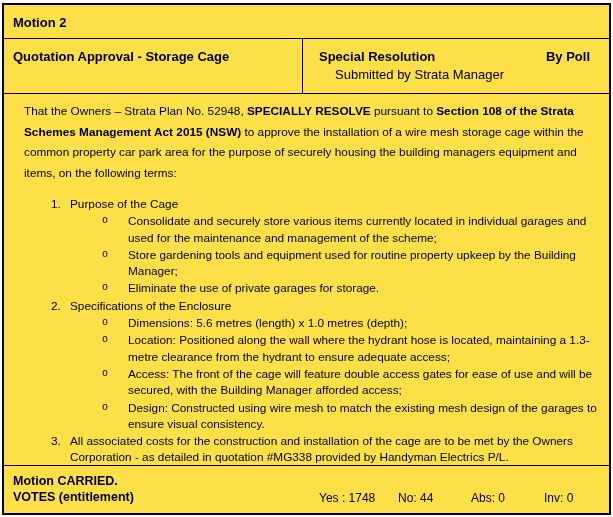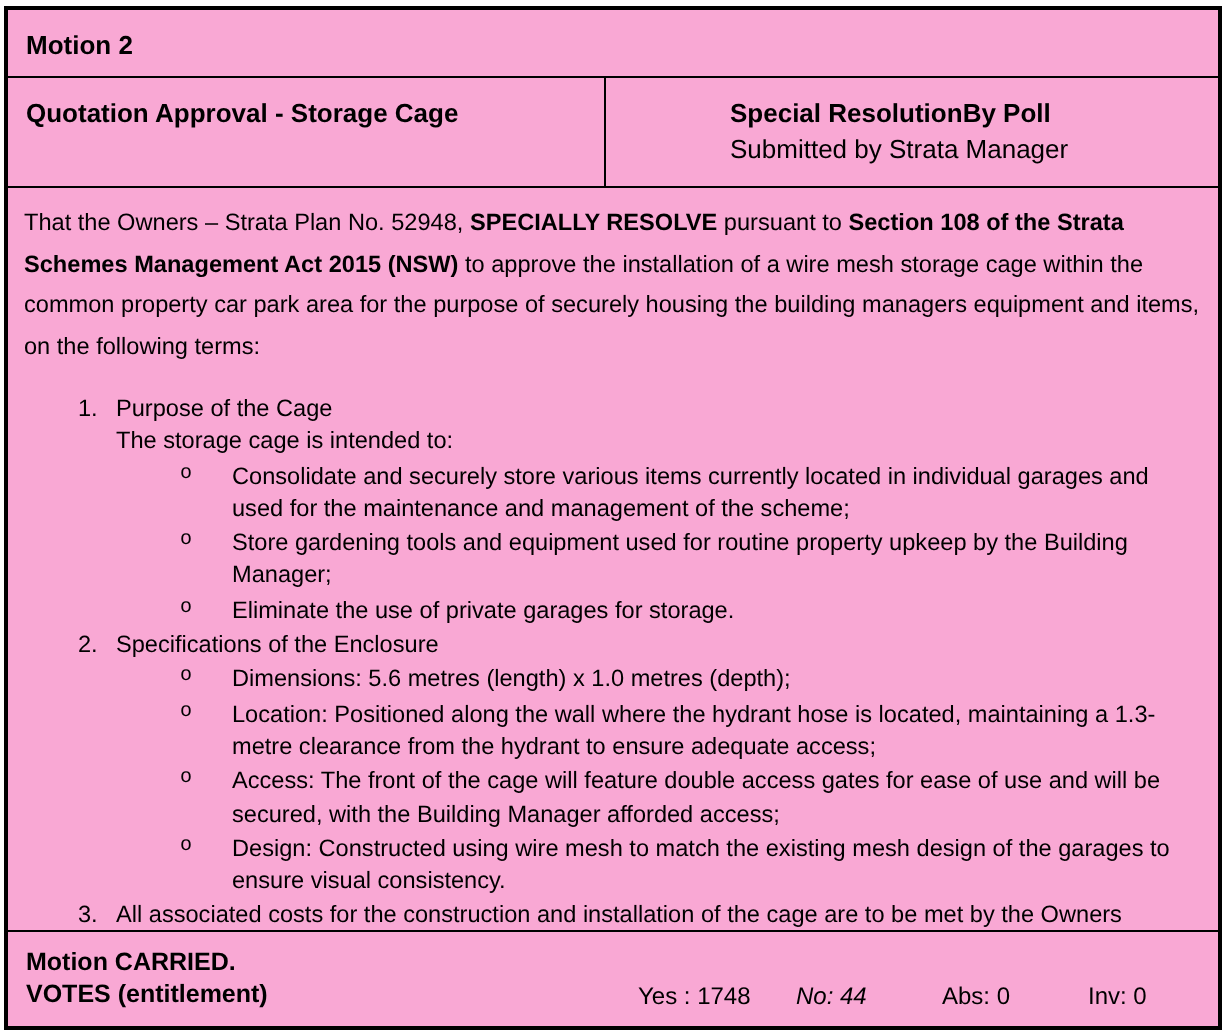--- a/index.html
+++ b/index.html
@@ -8,64 +8,64 @@
     background: #ffffff;
     color: #000000;
     font-family: "Liberation Sans", sans-serif;
     -webkit-font-smoothing: antialiased;
   }
   .doc {
     box-sizing: border-box;
     width: 609px; height: 512px;
     margin: 3px auto 0;
     border: 2px solid #000;
-    background: #f9a8d4;
+    background: #fde047;
   }
   
   .row-motion {
     box-sizing: border-box;
     height: 33px;
     padding: 10px 9px 0 9px;
     font-size: 13px;
     font-weight: bold;
   }
   
   .row-title {
     box-sizing: border-box;
     height: 55px;
     border-top: 1px solid #000;
     display: flex;
-    gap: 46px;
   }
   .cell-title-left {
     box-sizing: border-box;
     width: 299px;
     flex: none;
     border-right: 1px solid #000;
     padding: 10px 8px 0 9px;
     font-size: 13px;
     font-weight: bold;
   }
   .cell-title-right {
     box-sizing: border-box;
     flex: 1;
     padding: 10px 19px 0 16px;
     font-size: 13px;
   }
   .res-line1 {
     display: flex;
+    justify-content: space-between;
     font-weight: bold;
   }
-  .res-line2 { margin-top: 3px; }
+  .res-line2 { margin-top: 3px; margin-left: 16px; }
   
   .row-body {
     box-sizing: border-box;
     height: 372px;
     border-top: 1px solid #000;
-    padding: 7px 9px 0 8px;
+    padding: 7px 9px 0 20px;
     font-size: 11.8px;
     overflow: hidden;
   }
   .para { line-height: 20.5px; }
   .para .b { font-weight: bold; }
   .terms-list { margin-top: 13px; line-height: 16.3px; }
   .li { display: flex; margin-left: 27px; }
   .li + .li { margin-top: 1px; }
   .num { flex: none; width: 19px; }
   .li-body { flex: 1; }
@@ -88,21 +88,21 @@
     font-weight: bold;
     line-height: 16px;
   }
   .vote {
     position: absolute;
     top: 24px;
     font-weight: normal;
     font-size: 12px;
   }
   .vote-yes { left: 315px; }
-  .vote-no  { left: 394px; font-style: italic; }
+  .vote-no  { left: 394px; }
   .vote-abs { left: 467px; }
   .vote-inv { left: 540px; }
 </style>
 </head>
 <body>
 
 <div class="doc">
 
   <div class="row-motion">
     <span>Motion 2</span>
@@ -121,21 +121,20 @@
     </div>
   </div>
 
   <div class="row-body">
     <div class="para"><span>That the Owners – Strata Plan No. 52948, </span><span class="b">SPECIALLY RESOLVE</span><span> pursuant to </span><span class="b">Section 108 of the Strata Schemes Management Act 2015 (NSW)</span><span> to approve the installation of a wire mesh storage cage within the common property car park area for the purpose of securely housing the building managers equipment and items, on the following terms:</span></div>
     <div class="terms-list">
         <div class="li">
           <span class="num">1.</span>
           <div class="li-body">
             <div>Purpose of the Cage</div>
-            <div>The storage cage is intended to:</div>
             <div class="bullet-row">
               <span class="bm">o</span>
               <div class="bt">Consolidate and securely store various items currently located in individual garages and used for the maintenance and management of the scheme;</div>
             </div>
             <div class="bullet-row">
               <span class="bm">o</span>
               <div class="bt">Store gardening tools and equipment used for routine property upkeep by the Building Manager;</div>
             </div>
             <div class="bullet-row">
               <span class="bm">o</span>

